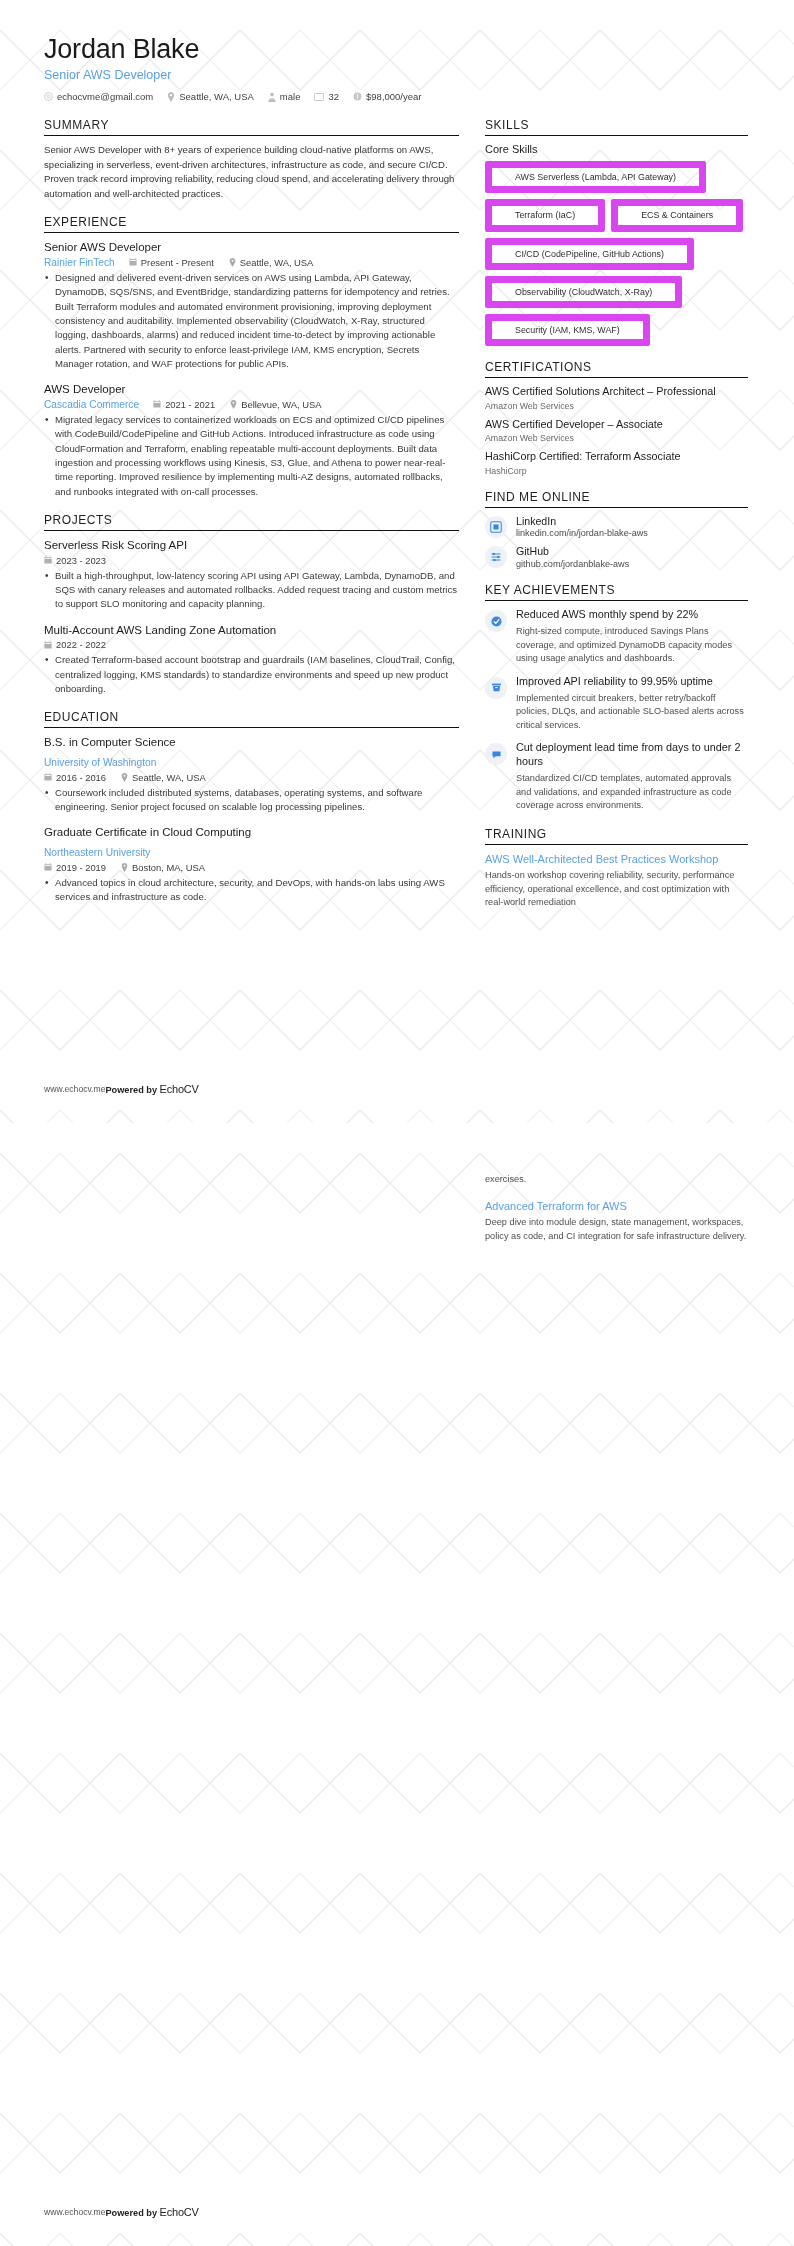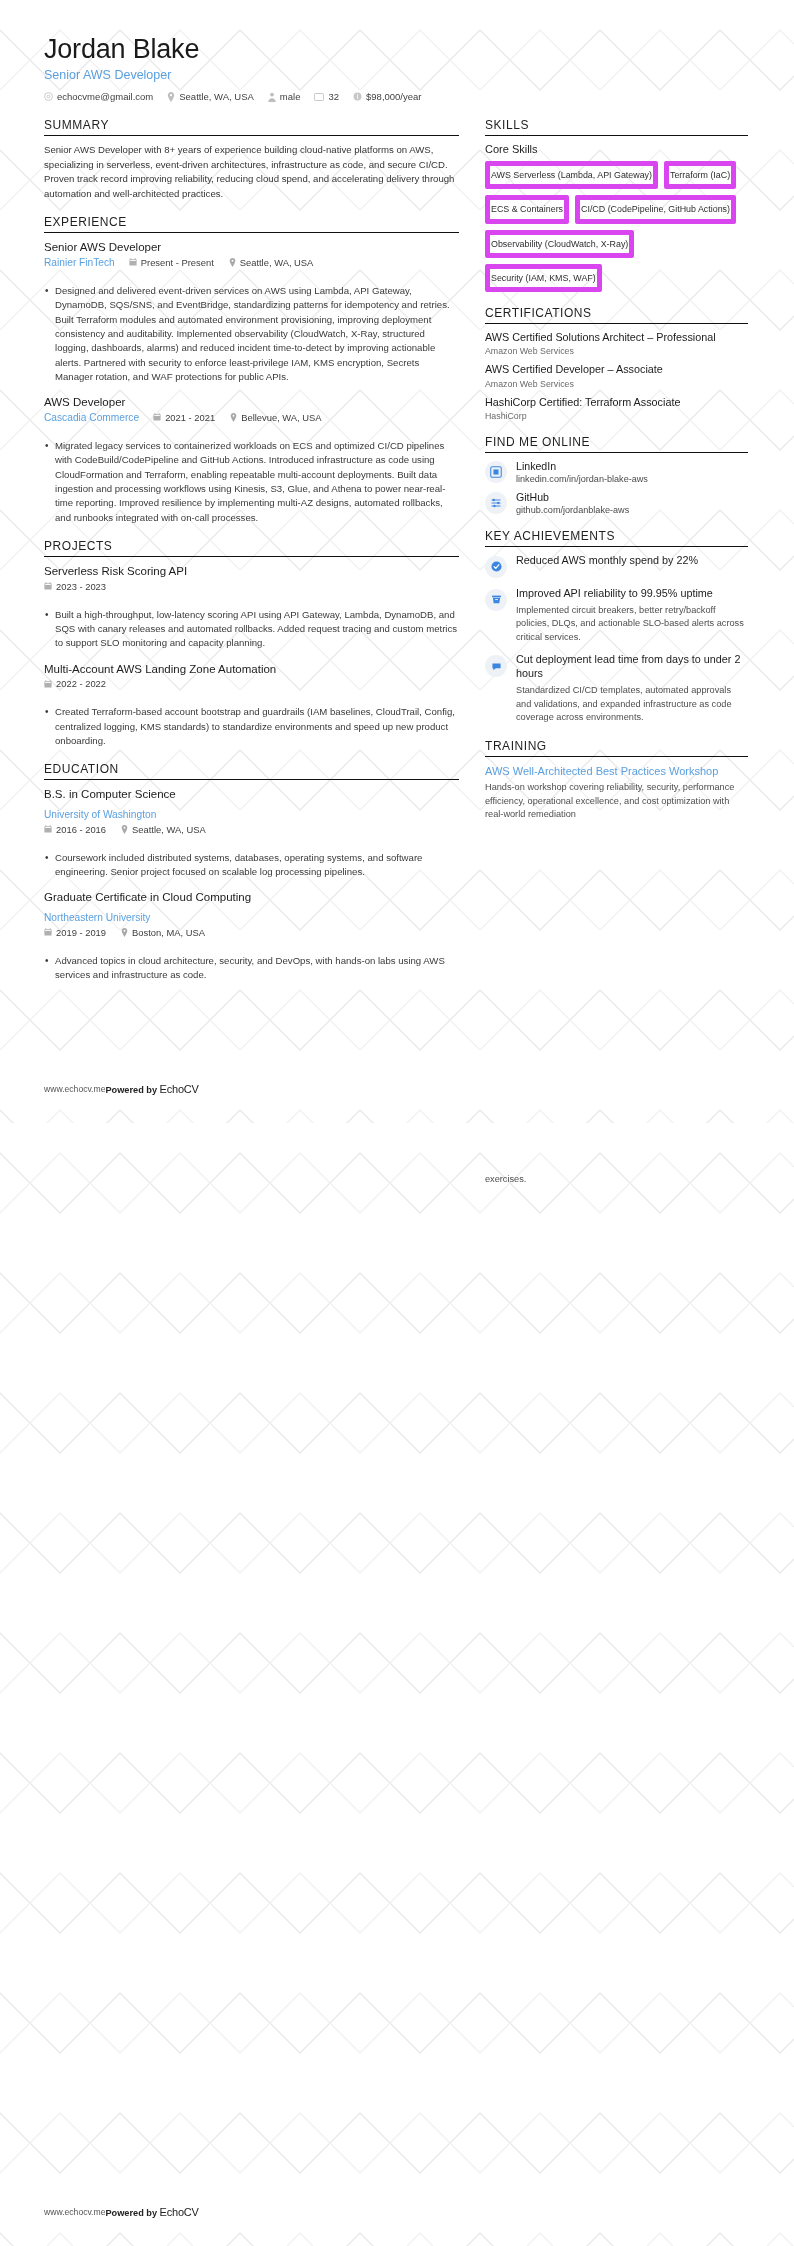--- a/index.html
+++ b/index.html
@@ -117,21 +117,21 @@
   }
   .meta-bit {
     display: flex;
     align-items: center;
     gap: 4px;
     margin-right: 15px;
     white-space: nowrap;
   }
   .meta-bit .ico { opacity: .6; display: inline-flex; }
 
-  ul.bullets { list-style: none; margin-top: 16px; }
+  ul.bullets { list-style: none; margin-top: 3px; }
   ul.bullets li {
     position: relative;
     padding-left: 11px;
     font-size: 9.6px;
     line-height: 1.5;
     color: #3a3a3a;
     margin-bottom: 2px;
   }
   ul.bullets li::before {
     content: "•";
@@ -143,23 +143,23 @@
   }
 
   
   .skill-group-title {
     font-size: 11px;
     color: #1c1c1c;
     margin-bottom: 6px;
   }
   .chips { display: flex; flex-wrap: wrap; gap: 6px; }
   .chip {
-    border: 5px solid #d946ef;
+    border: 7px solid #d946ef;
     border-radius: 2px;
-    padding: 4px 1px;
+    padding: 4px 23px;
     font-size: 8.9px;
     color: #2e2e2e;
     line-height: 1.15;
     background: transparent;
   }
 
   
   .cert { margin-bottom: 7px; }
   .cert-name { font-size: 10.8px; color: #1c1c1c; line-height: 1.25; }
   .cert-issuer { font-size: 8.8px; color: #6a6a6a; margin-top: 2px; }
@@ -543,20 +543,21 @@
 
             <div class="ach-row">
               <span class="ach-badge">
                 <svg width="13" height="13" viewBox="0 0 16 16">
                     <circle cx="8" cy="8" r="6.2" fill="#3a86e0"></circle>
                     <path d="M5 8.2 L7.2 10.4 L11 5.8" fill="none" stroke="#fff" stroke-width="1.5" stroke-linecap="round" stroke-linejoin="round"></path>
                   </svg>
               </span>
               <span>
                 <span class="ach-title" style="display:block">Reduced AWS monthly spend by 22%</span>
+                <span class="ach-desc" style="display:block">Right-sized compute, introduced Savings Plans coverage, and optimized DynamoDB capacity modes using usage analytics and dashboards.</span>
               </span>
             </div>
 
             <div class="ach-row">
               <span class="ach-badge">
                 <svg width="13" height="13" viewBox="0 0 16 16">
                     <path d="M2.6 3.2h10.8v2.2H2.6z" fill="#3a86e0"></path>
                     <path d="M3.6 6.2h8.8l-.9 6.4H4.5z" fill="#3a86e0"></path>
                     <rect x="6.4" y="7.6" width="3.2" height="1.1" fill="#fff"></rect>
                   </svg>
@@ -607,20 +608,24 @@
       <rect x="0" y="0" width="794" height="1123" fill="url(#chev)"></rect>
     </svg>
 
     <div class="page-inner">
       <div class="columns">
         <div class="cont-left"></div>
 
         <div class="col-right">
           <div class="section">
             <div class="train-desc" style="margin-top:0">exercises.</div>
+            <div style="margin-top:12px">
+              <div class="train-title">Advanced Terraform for AWS</div>
+              <div class="train-desc">Deep dive into module design, state management, workspaces, policy as code, and CI integration for safe infrastructure delivery.</div>
+            </div>
           </div>
         </div>
       </div>
     </div>
 
     <div class="footer">
       <span>www.echocv.me</span>
       <span class="brand">
         <b>Powered by</b>
         <span class="mark">EchoCV</span>

